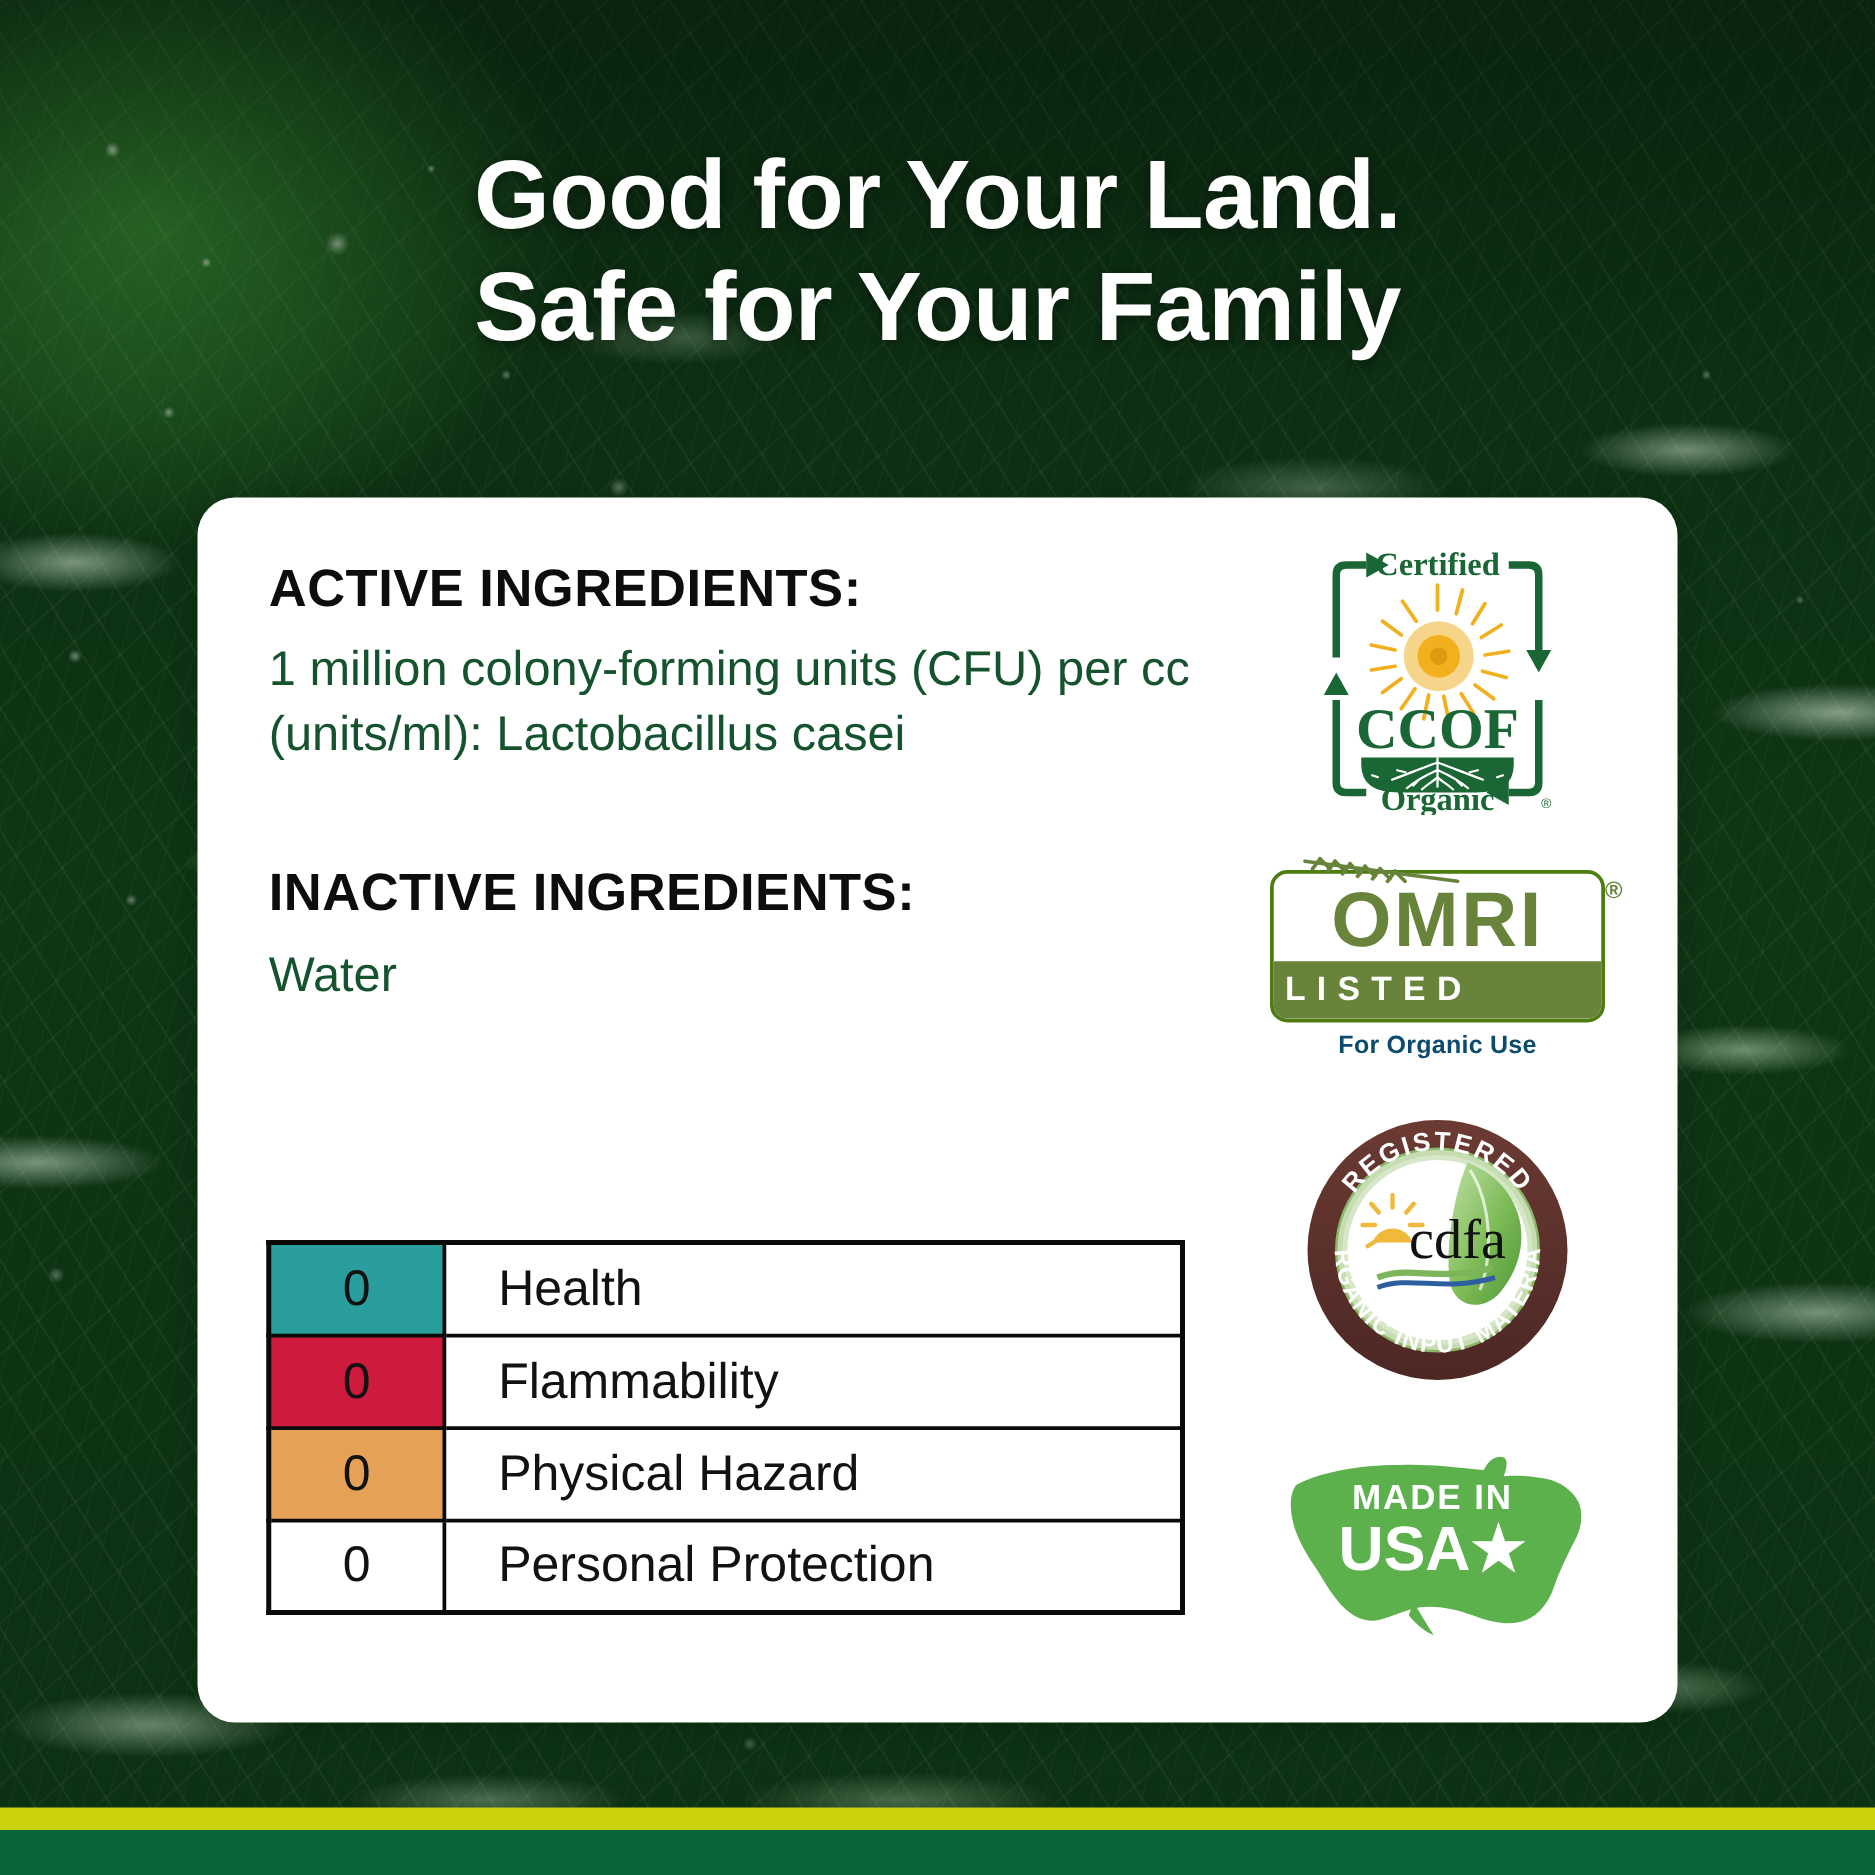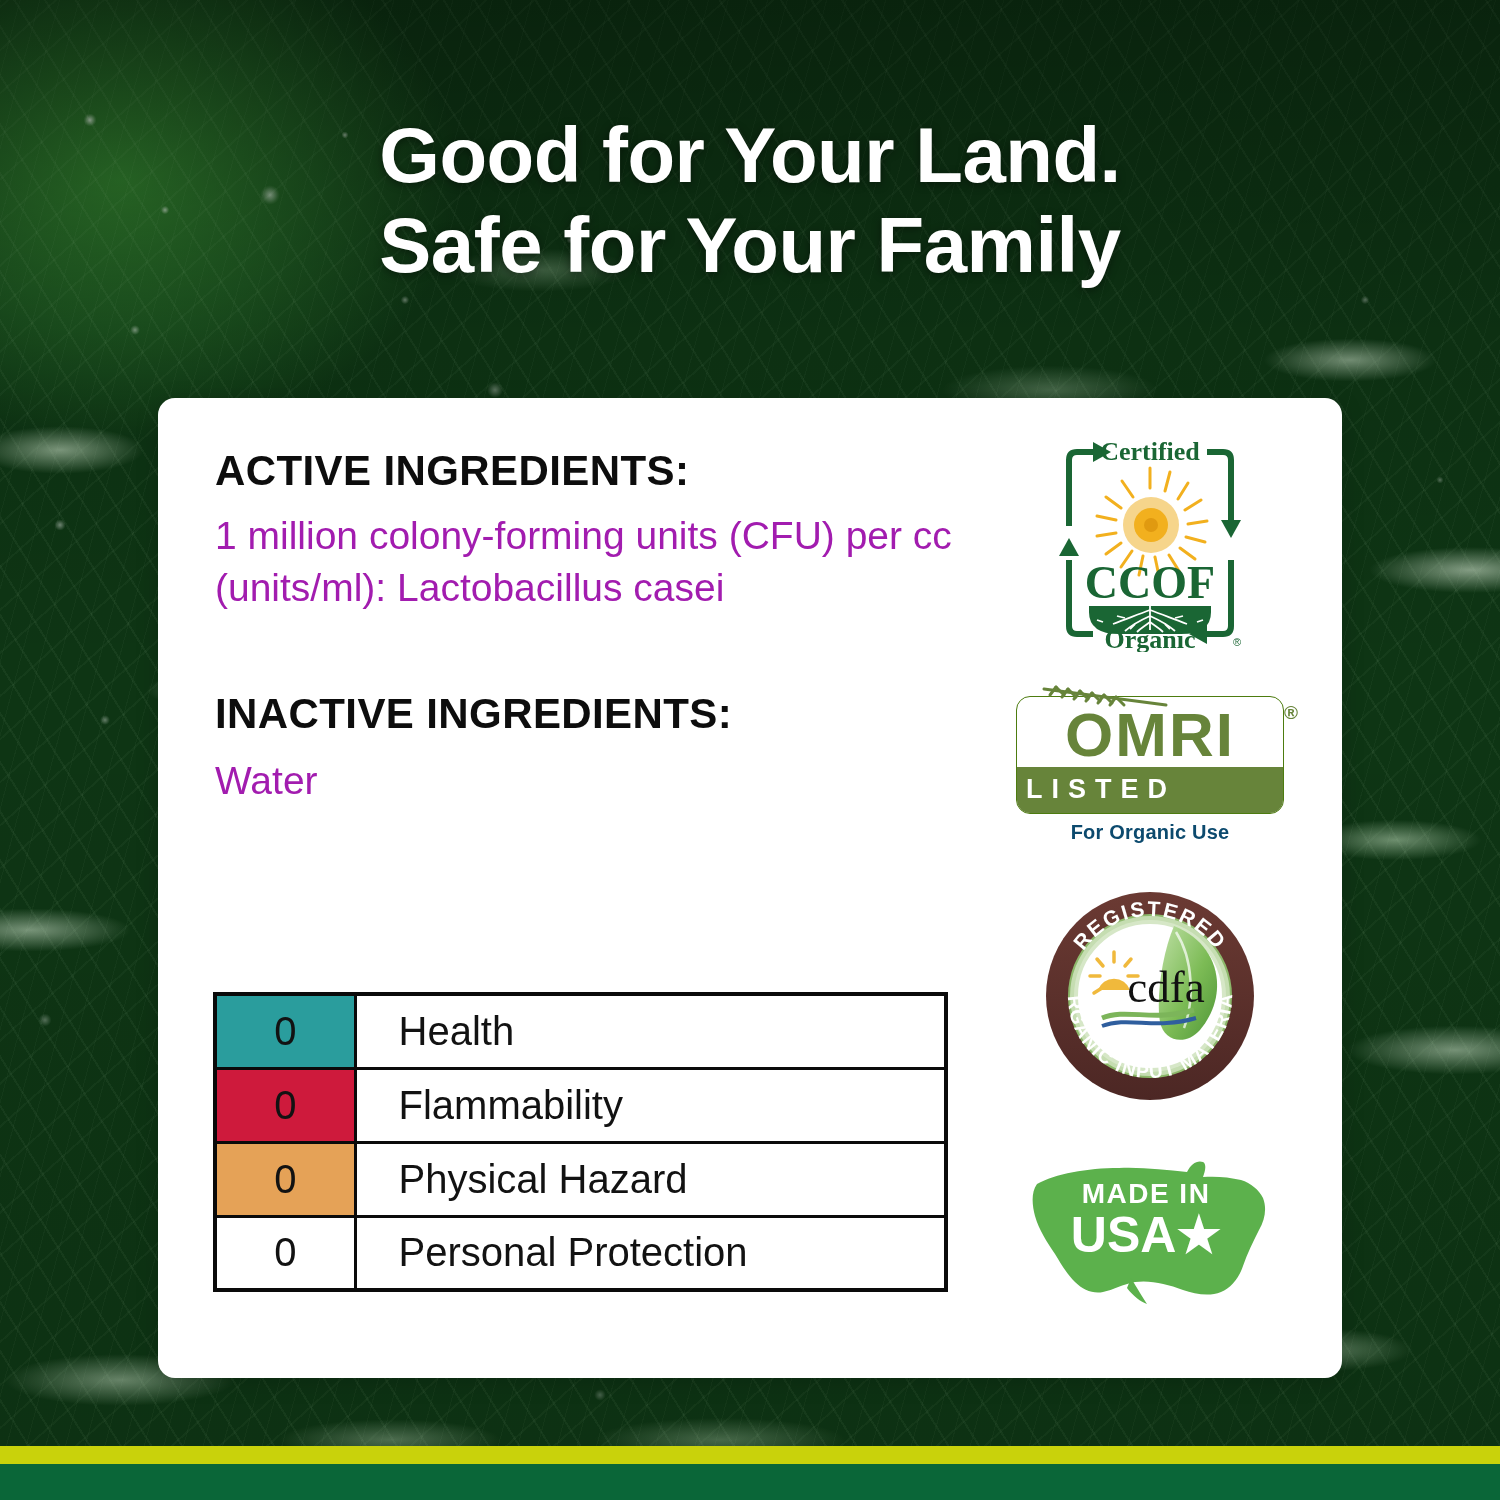--- a/index.html
+++ b/index.html
@@ -92,36 +92,36 @@
     letter-spacing:-0.5px;
     text-shadow:0 2px 10px rgba(0,0,0,.45);
     margin-top:14px;
   }
   #headline .line { display:block; white-space:nowrap; }
 
   
   #info-card {
     position:absolute; left:158px; top:398px;
     width:1184px; height:980px;
-    background:#ffffff; border-radius:17px;
+    background:#ffffff; border-radius:30px;
     z-index:6;
     box-shadow:0 4px 22px rgba(0,0,0,.18);
   }
 
   .card-inner { position:relative; width:100%; height:100%; }
 
   
   .text-col { position:absolute; left:57px; top:50px; width:760px; }
 
   .sec-head {
     font-weight:bold; font-size:42px; color:#0d0d0d;
     letter-spacing:.4px; line-height:1.1;
   }
   .sec-body {
-    font-size:39px; color:#a21caf; line-height:1.32; font-weight:normal;
+    font-size:39px; color:#14532d; line-height:1.32; font-weight:normal;
   }
   #active-body { margin-top:16px; }
   #inactive-head { margin-top:78px; }
   #inactive-body { margin-top:18px; }
 
   
   #hazard-table {
     position:absolute; left:55px; top:594px;
     width:735px;
     border:4px solid #0a0a0a;
@@ -145,21 +145,21 @@
 
   
   #ccof-badge { margin-top:14px; }
   .ccof-wrap { position:relative; width:190px; height:218px; }
 
   
   #omri-badge { margin-top:44px; }
   .omri-wrap { width:268px; }
   .omri-box {
     position:relative;
-    border:1px solid #4d7c0f; border-radius:14px;
+    border:3px solid #4d7c0f; border-radius:14px;
     overflow:hidden; background:#fff;
   }
   .omri-top {
     text-align:center; padding:8px 0 2px;
     font-size:62px; font-weight:bold; color:#67843a;
     letter-spacing:2px; line-height:.96;
   }
   .omri-bottom {
     background:#67843a; color:#ffffff;
     font-size:27px; font-weight:bold;

